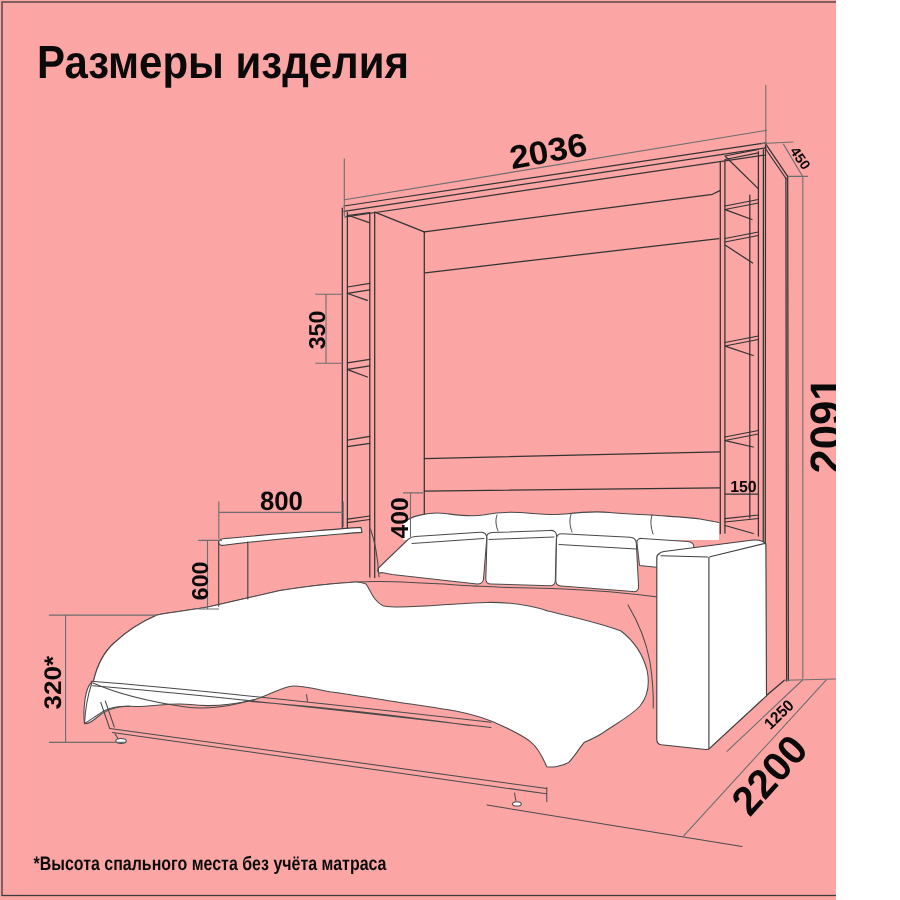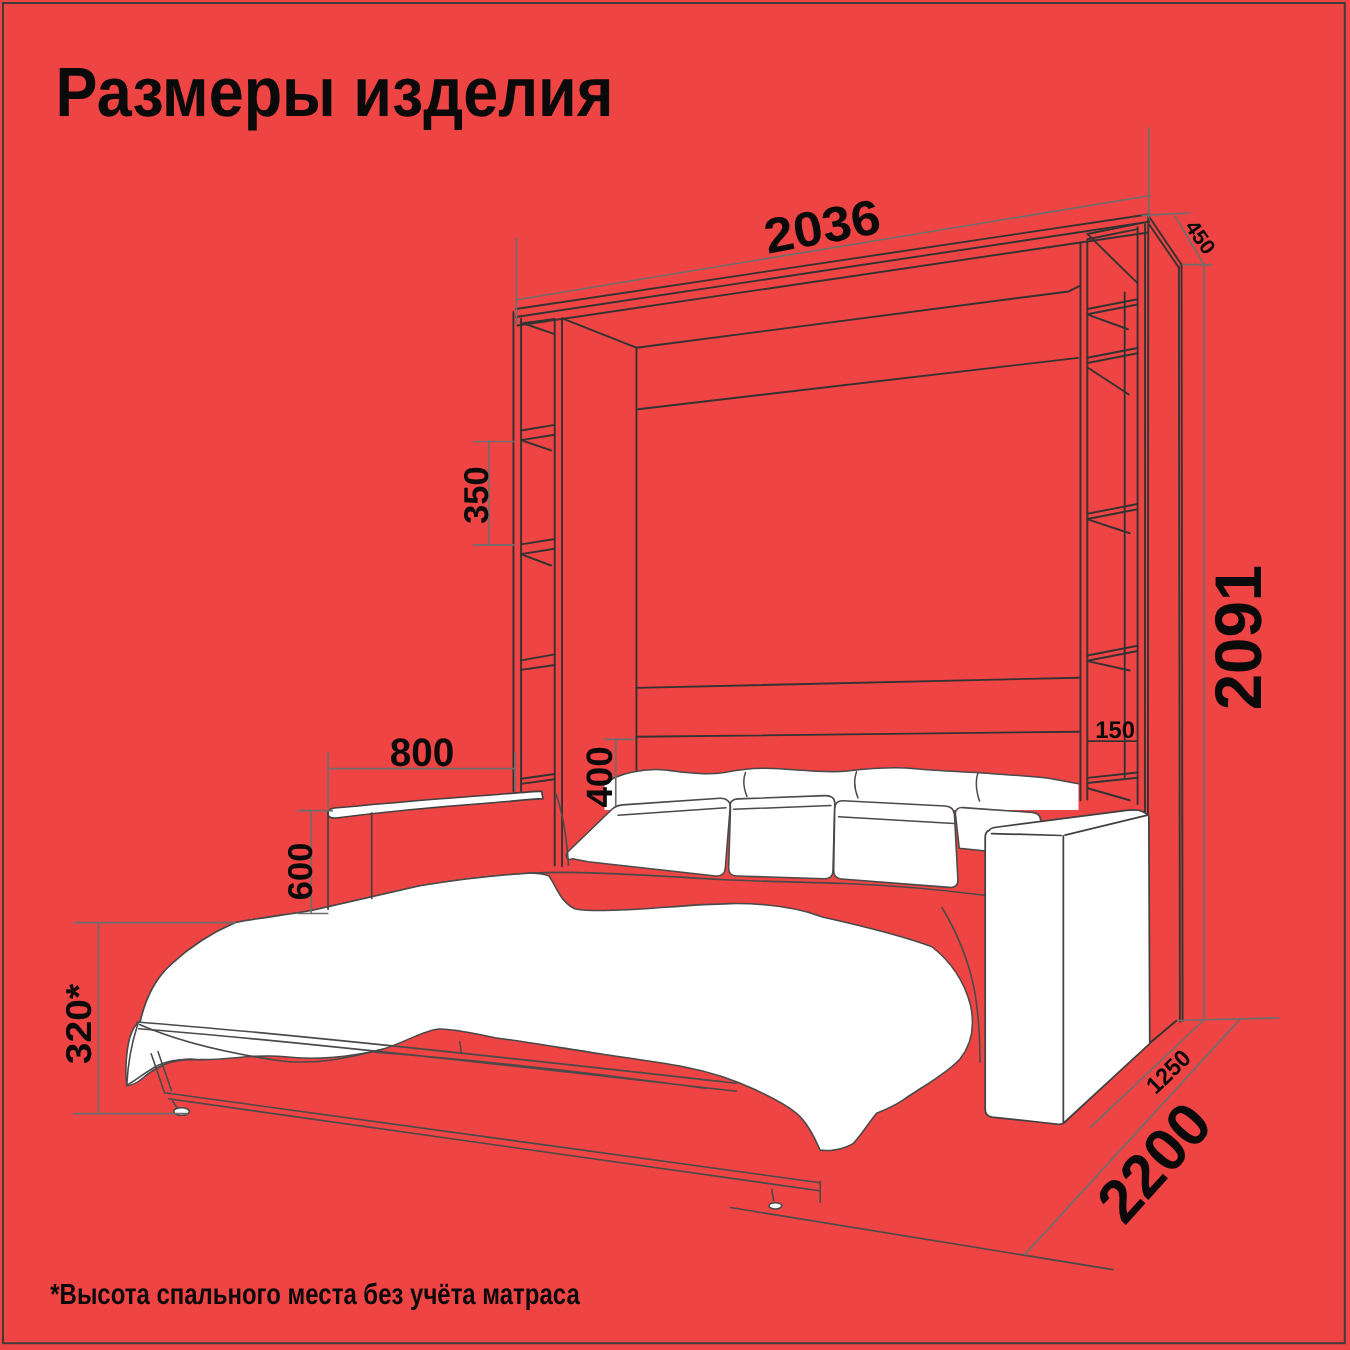--- a/index.html
+++ b/index.html
@@ -1,16 +1,16 @@
 <!DOCTYPE html>
 <html><head>
 <meta charset="utf-8">
 <style>
   html,body{margin:0;padding:0;background:#ffffff;}
-  #page{width:900px;height:900px;position:relative;background:#ef4444;overflow:hidden;transform:translateZ(0);will-change:transform;}
+  #page{width:836px;height:900px;position:relative;background:#fca5a5;overflow:hidden;transform:translateZ(0);will-change:transform;}
   svg{position:absolute;left:0;top:0;opacity:0.999;}
   text{font-family:"Liberation Sans",sans-serif;font-weight:bold;fill:#0a0a0a;-webkit-font-smoothing:antialiased;text-rendering:geometricPrecision;}
 </style>
 </head>
 <body>
 <div id="page">
 <svg width="900" height="900" viewBox="0 0 900 900">
 
 <rect x="2" y="2" width="894.5" height="893.5" fill="none" stroke="#3c3c3c" stroke-width="1.3"></rect>
 

